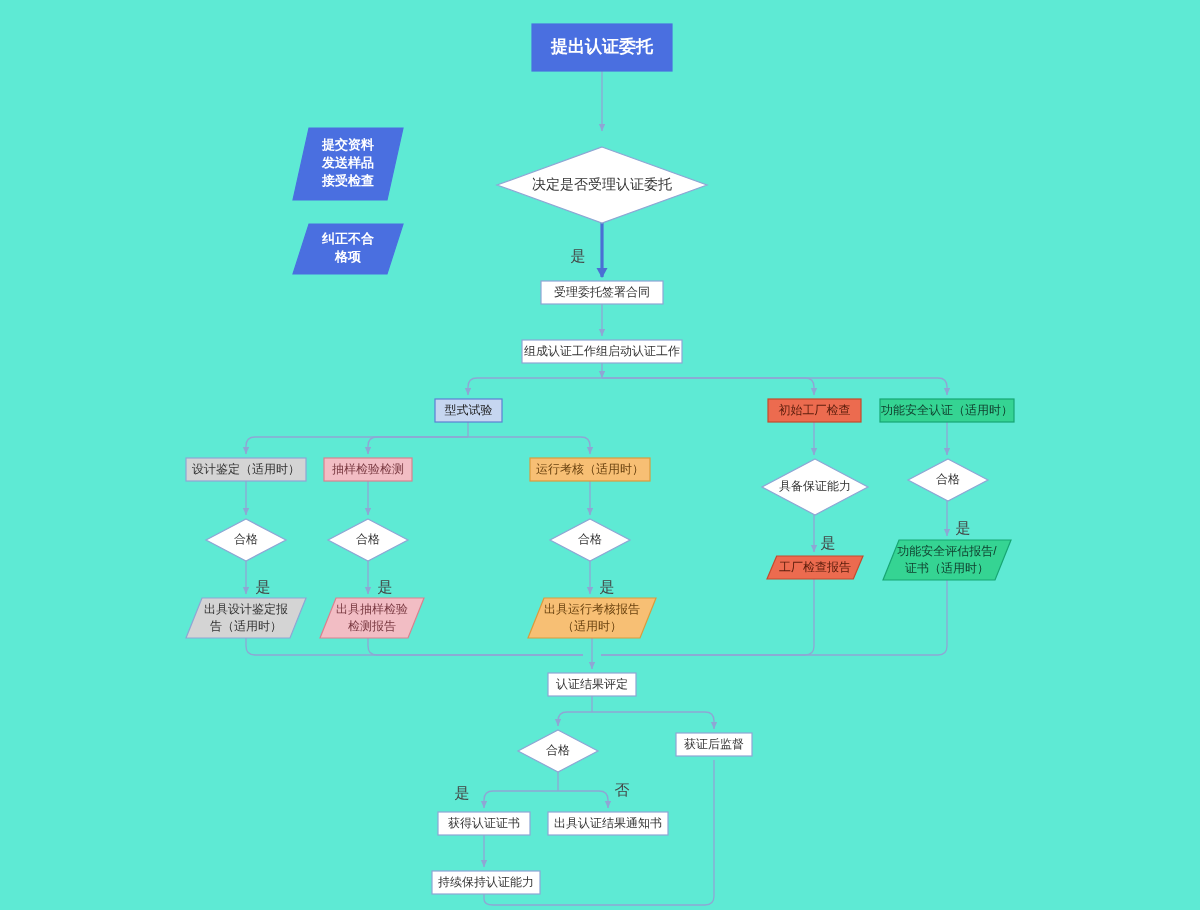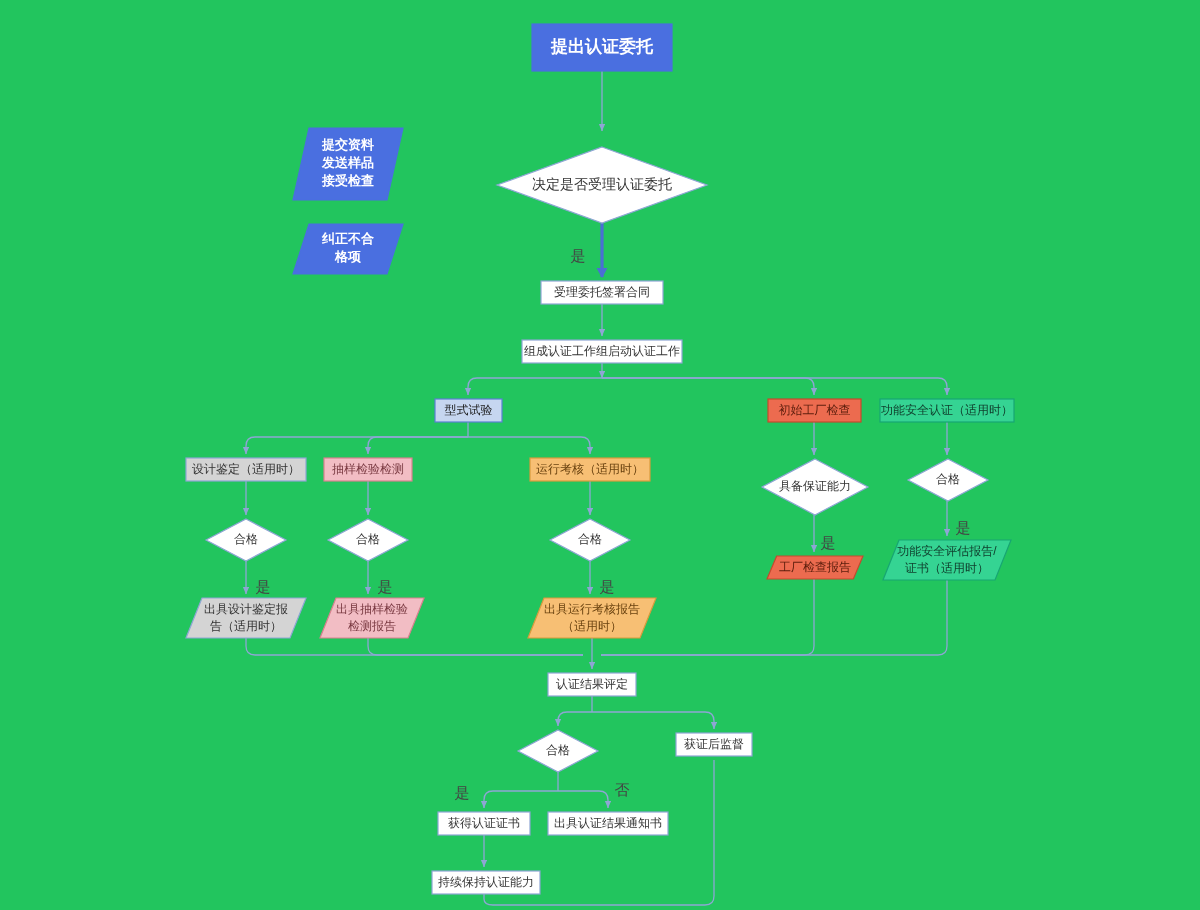--- a/index.html
+++ b/index.html
@@ -1,17 +1,17 @@
 <!DOCTYPE html>
 <html><head>
 <meta charset="utf-8">
 <style>
   html,body{margin:0;padding:0;background:#ffffff;}
   body{width:1200px;height:910px;overflow:hidden;font-family:"Liberation Sans","DejaVu Sans",sans-serif;}
-  #stage{position:relative;width:1200px;height:910px;background:#22c55e;}
+  #stage{position:relative;width:1200px;height:910px;background:#5eead4;}
   svg#flow{position:absolute;left:0;top:0;width:1200px;height:910px;}
   .edge{fill:none;stroke:#8ea6d4;stroke-width:1.3;}
   .edge-strong{fill:none;stroke:#4a6fd4;stroke-width:3.2;}
   .nodeshape{stroke-width:1.2;}
   .lbl{font-family:"Liberation Sans","DejaVu Sans",sans-serif;dominant-baseline:middle;text-anchor:middle;}
   .edgelabel{font-family:"Liberation Sans","DejaVu Sans",sans-serif;font-size:15px;fill:#444;dominant-baseline:middle;text-anchor:middle;}
 </style>
 </head>
 <body>
 

